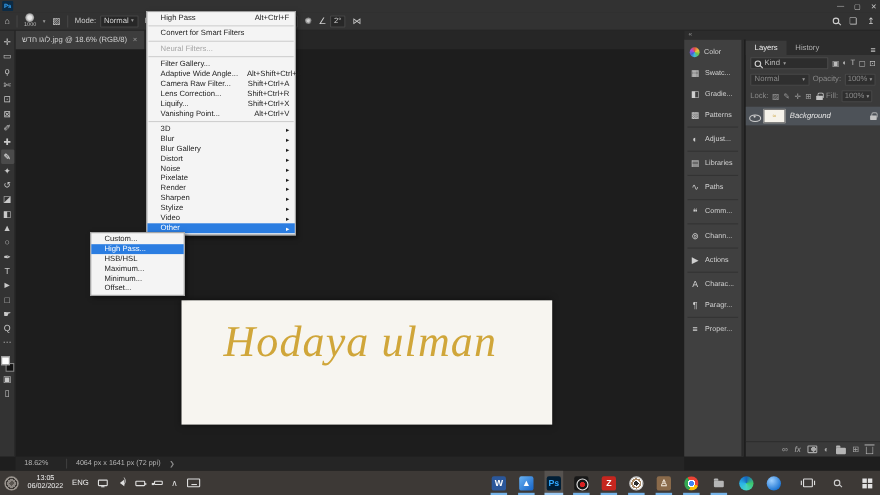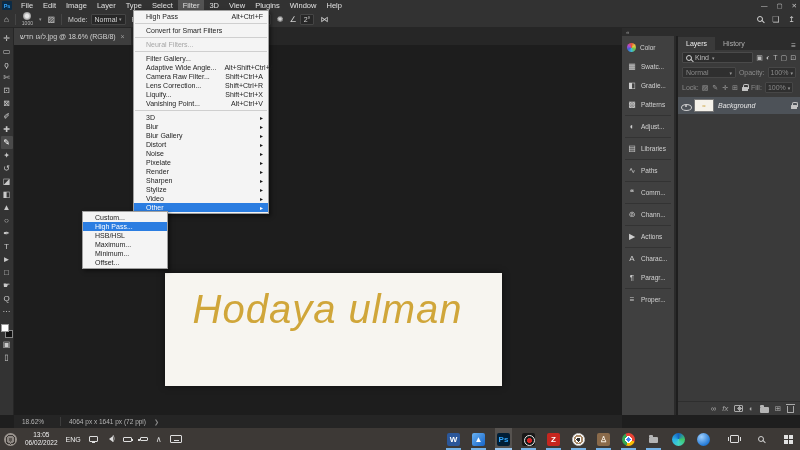--- a/index.html
+++ b/index.html
@@ -34,21 +34,21 @@
   .sw-fg { position:absolute; left:0; top:0; width:8px; height:8px; background:#fff; border:1px solid #999; }
 
   
   .tabstrip { position:absolute; left:14px; top:28px; width:608px; height:17px; background:#262626; display:flex; }
   .doc-tab { height:17px; background:#3d3d3d; color:#d2d2d2; font-size:7px; display:flex; align-items:center; gap:5px; padding:0 6px; }
   .tab-close { color:#9a9a9a; font-size:7px; }
 
   
   .canvas-area { position:absolute; left:14px; top:45px; width:608px; height:370px; background:#1d1d1d; }
   .document { position:absolute; left:151px; top:228px; width:337px; height:113px; background:#f7f5f0; box-shadow:0 0 6px rgba(0,0,0,.55); }
-  .sig-name { position:absolute; left:0; right:12px; top:14px; text-align:center; font-family:Liberation Sans, sans-serif; font-style:italic; font-size:40px; letter-spacing:1px; }
+  .sig-name { position:absolute; left:0; right:12px; top:14px; text-align:center; font-family:Liberation Serif, serif; font-style:italic; font-size:40px; letter-spacing:1px; }
   .sig-email { position:absolute; right:26px; top:76px; font-family:"DejaVu Serif", serif; font-style:italic; font-size:11.5px; font-weight:bold; }
 
   
   .statusbar { position:absolute; left:14px; top:415px; width:608px; height:13px; background:#252525; display:flex; align-items:center; font-size:6.5px; color:#b5b5b5; gap:8px; padding-left:8px; }
   .status-zoom { min-width:30px; }
   .status-divider { width:1px; height:9px; background:#3d3d3d; }
   .status-arrow { color:#8a8a8a; font-size:6px; }
 
   
   .menu { position:absolute; left:133px; top:10px; width:136px; background:#f4f4f4; border:1px solid #9f9f9f; box-shadow:2px 2px 4px rgba(0,0,0,.5); z-index:60; padding:1px 0; }
@@ -146,34 +146,20 @@
   .tb-underline { position:absolute; bottom:0; left:1px; right:1px; height:2px; background:#76b3e8; }
   .tb-app.active .tb-underline { left:0; right:0; background:#9cc9f2; }
   .tb-sys { position:absolute; right:4px; display:flex; align-items:center; gap:11px; height:22px; }
   .tb-sysbtn { display:flex; align-items:center; justify-content:center; width:16px; height:22px; }
 </style>
 </head>
 <body>
 
 <div class="menubar">
   <div class="ps-logo">Ps</div>
-  <div id="menubar-items" style="display:flex;">
-      <div class="mb-item">File</div>
-      <div class="mb-item">Edit</div>
-      <div class="mb-item">Image</div>
-      <div class="mb-item">Layer</div>
-      <div class="mb-item">Type</div>
-      <div class="mb-item">Select</div>
-      <div class="mb-item active">Filter</div>
-      <div class="mb-item">3D</div>
-      <div class="mb-item">View</div>
-      <div class="mb-item">Plugins</div>
-      <div class="mb-item">Window</div>
-      <div class="mb-item">Help</div>
-    </div>
   <div class="win-controls" id="win-controls">
       <span>—</span>
       <span>▢</span>
       <span>✕</span>
     </div>
 </div>
 
 <div class="optionsbar">
   <span class="opt-icon">⌂</span>
   <span class="opt-sep"></span>

